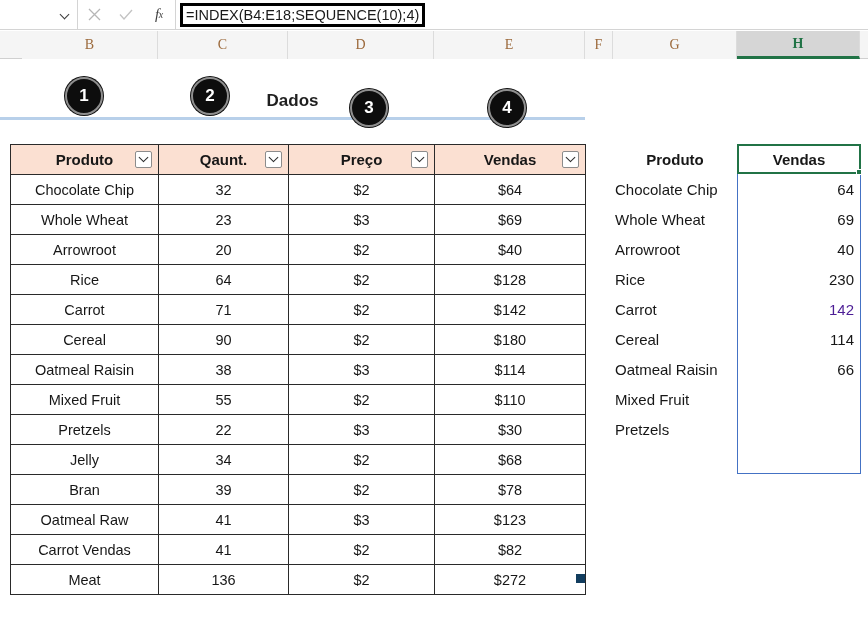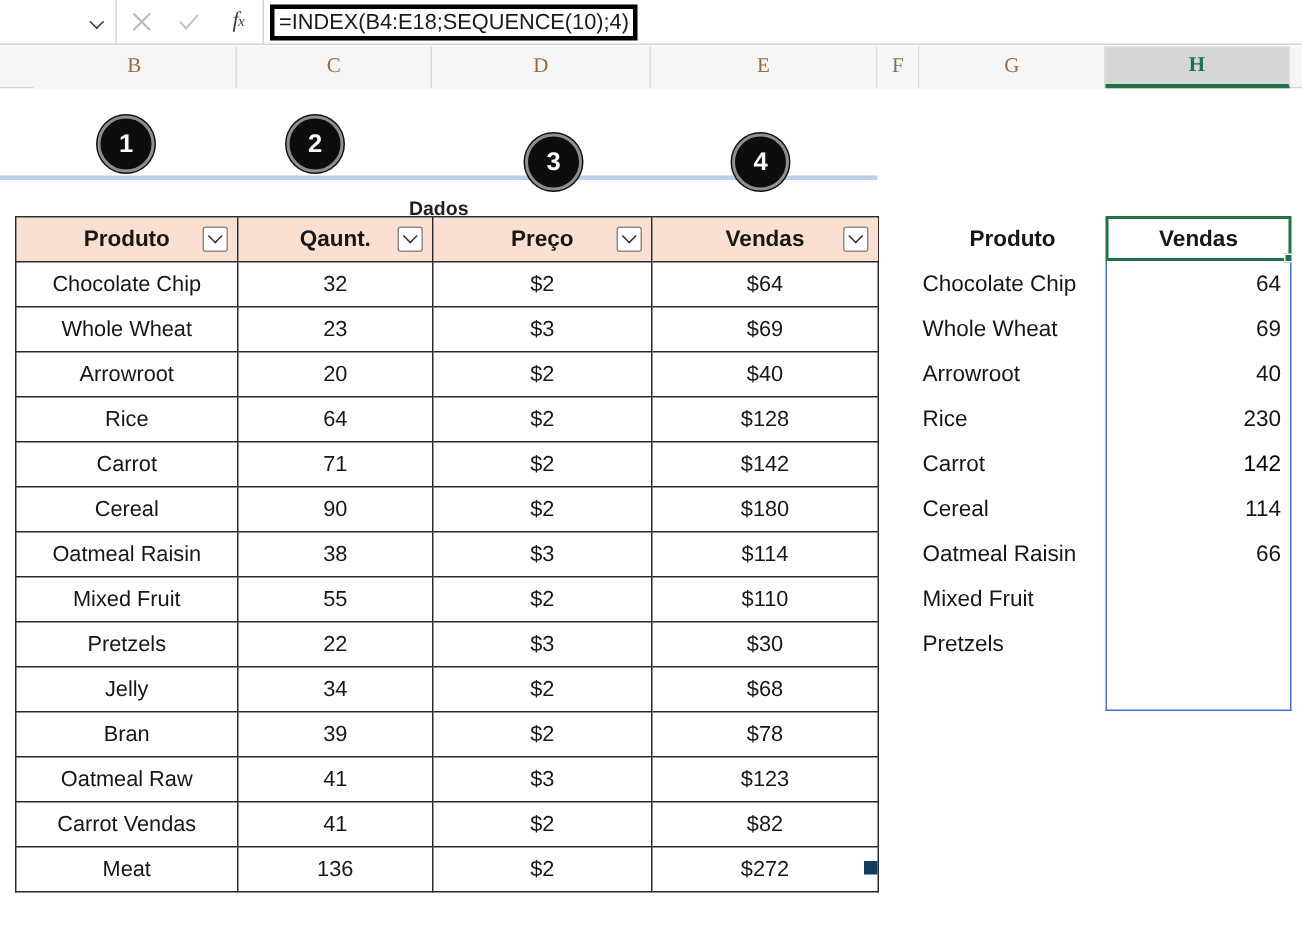--- a/index.html
+++ b/index.html
@@ -149,24 +149,23 @@
     width: 868px; height: 568px;
     background: #ffffff;
   }
 
   
   .dados-title {
     position: absolute;
     left: 0; top: 32px;
     width: 585px;
     text-align: center;
-    font-size: 13px;
+    font-size: 17px;
     font-weight: bold;
     color: #1f1f1f;
-    margin-top: 40px;
   }
   .title-rule {
     position: absolute;
     left: 0; top: 58px;
     width: 585px; height: 3px;
     background: #b8d0ea;
   }
 
   
   .badge {
@@ -277,21 +276,21 @@
     padding-left: 2px;
   }
   .res-val-head {
     justify-content: center;
     font-weight: bold;
   }
   .res-val-item {
     justify-content: flex-end;
     padding-right: 7px;
   }
-  .res-val-item.dim { color: #000000; }
+  .res-val-item.dim { color: #4c1d95; }
 
   .sel-box {
     position: absolute;
     left: 124px; top: 0;
     width: 124px; height: 30px;
     border: 2px solid #217346;
     pointer-events: none;
     z-index: 12;
   }
   .fill-handle {

